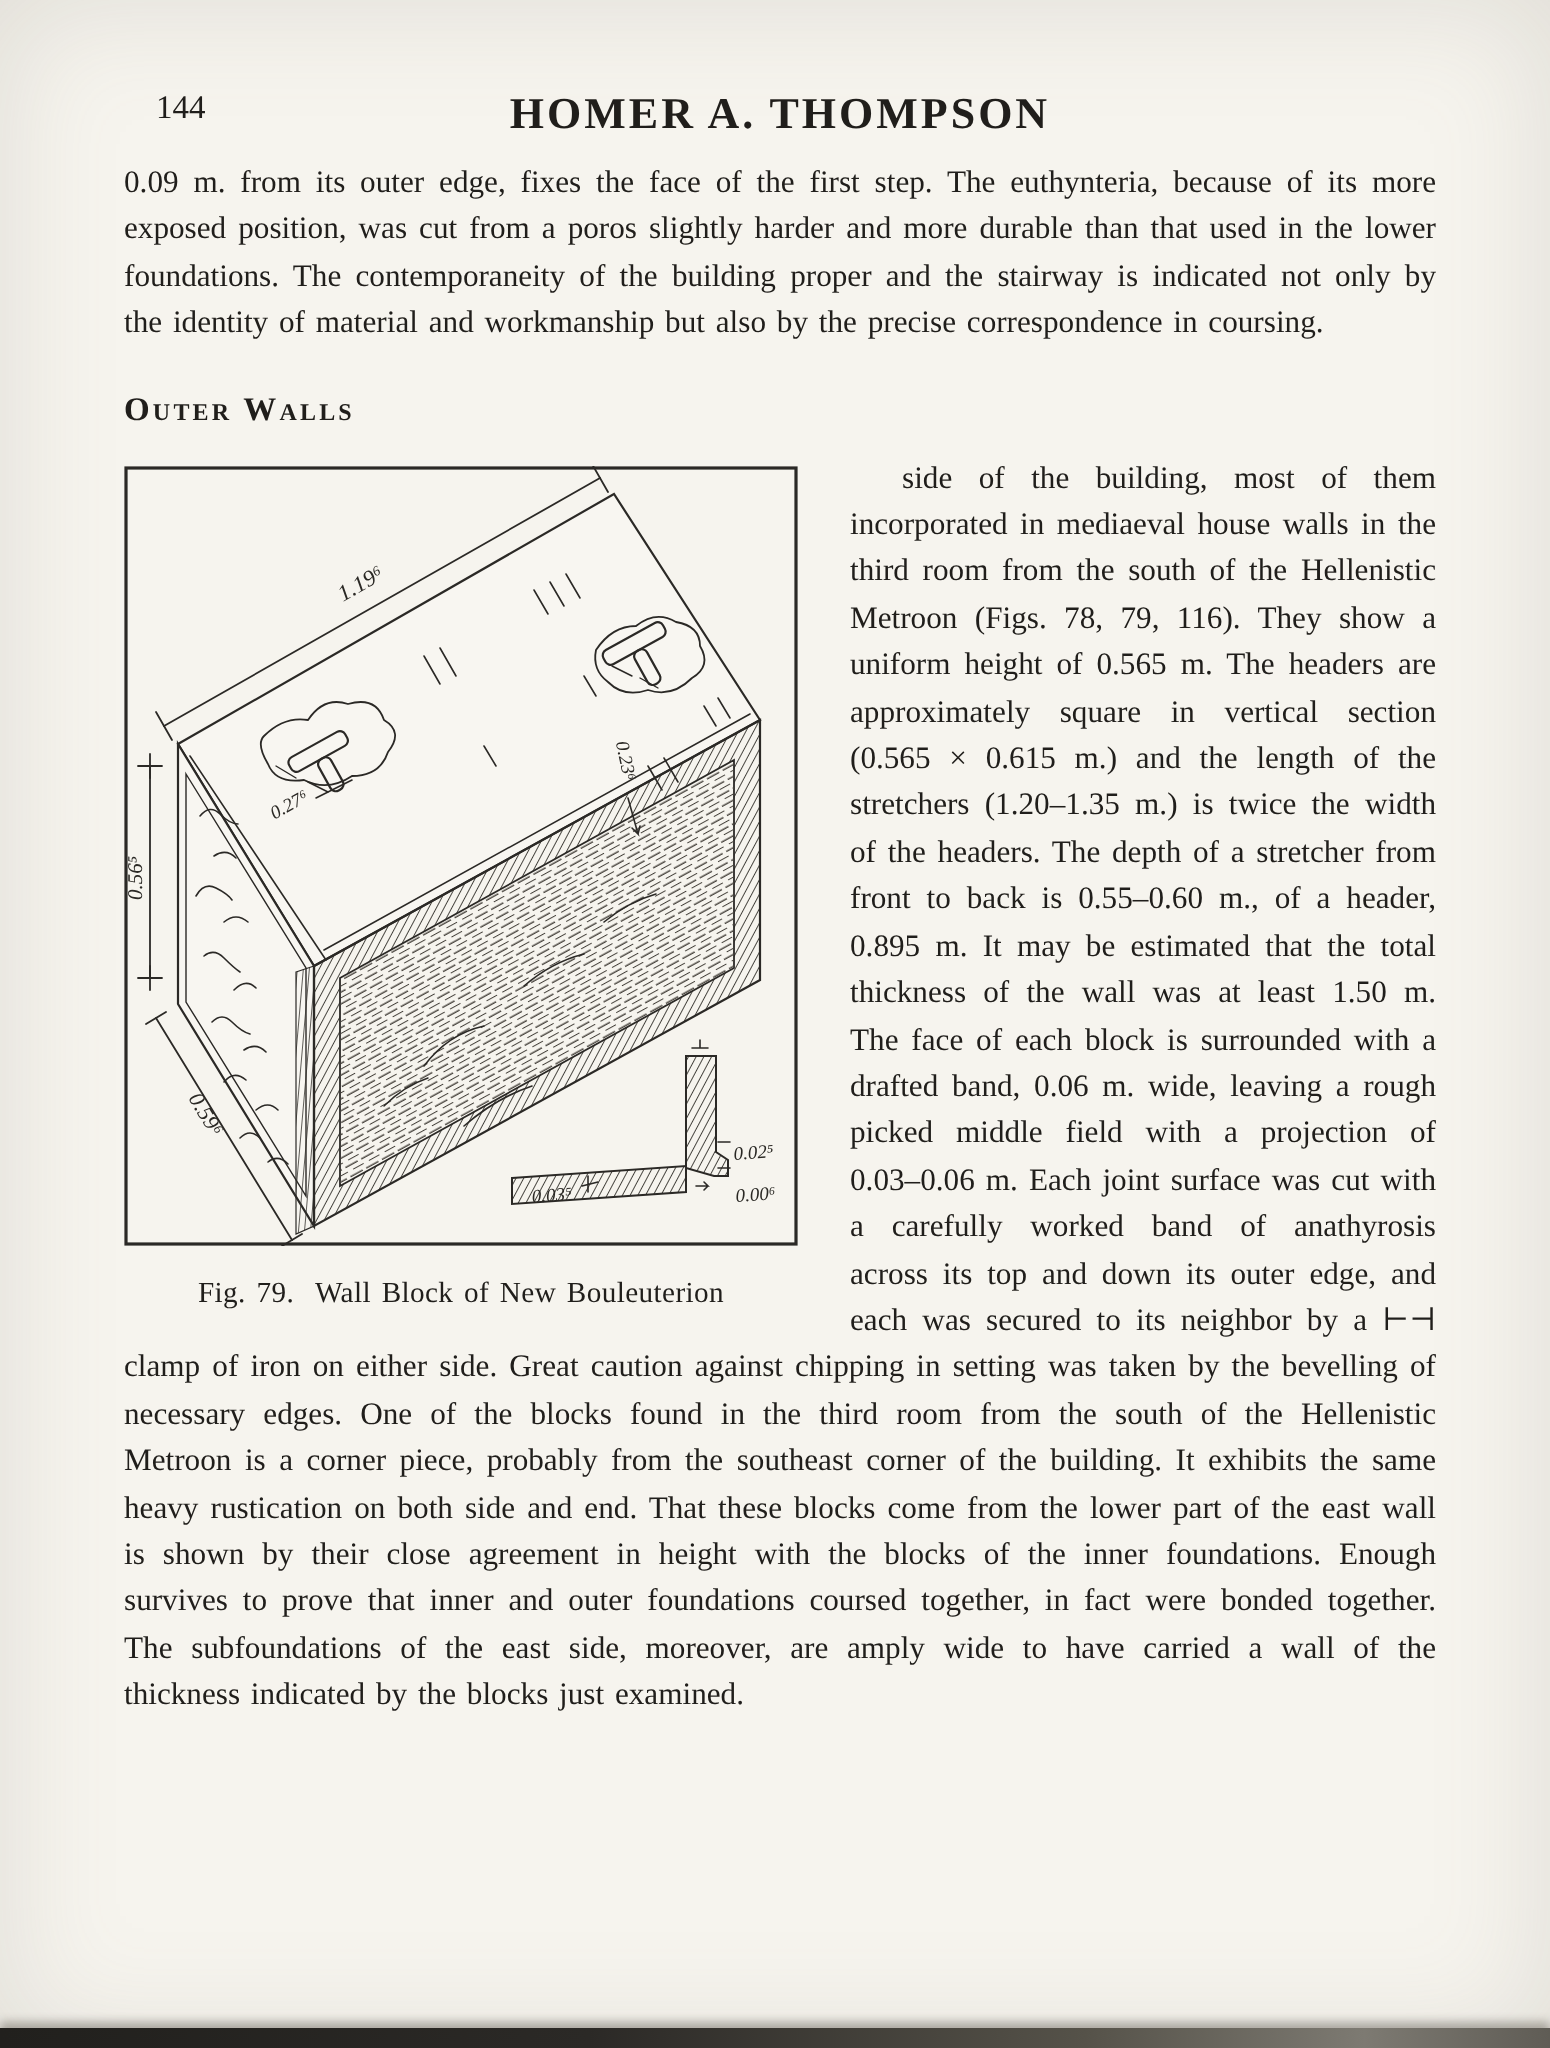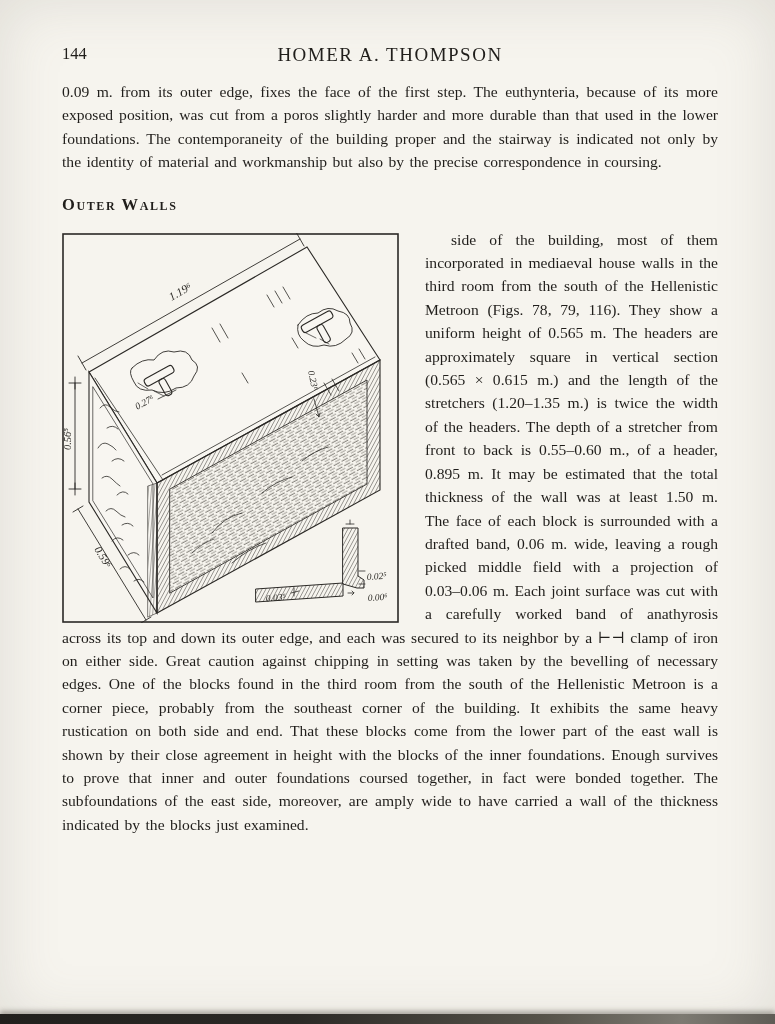--- a/index.html
+++ b/index.html
@@ -8,22 +8,22 @@
     background:#f6f4ee;
     font-family:"Liberation Serif","DejaVu Serif",serif;
     color:#201e1b;
   }
   .page{
     position:absolute;inset:0;
     padding:44px 57px 0 62px;
     box-shadow:inset 0 0 60px rgba(120,115,105,.18);
   }
   .header{position:relative;height:22px;margin-bottom:14px;}
-  .pagenum{position:absolute;left:0;top:0;font-size:16.5px;}
-  .runtitle{display:block;text-align:center;font-size:19px;letter-spacing:1.5px;}
+  .pagenum{position:absolute;left:16px;top:0;font-size:16.5px;}
+  .runtitle{display:block;text-align:center;font-size:22px;letter-spacing:1.5px;font-weight:bold;}
   .para{
     font-size:15.6px;line-height:23.4px;text-align:justify;
     margin:0;word-spacing:1.5px;
   }
   .p1{margin-top:8px;}
   .section{
     font-size:16.5px;font-weight:bold;font-variant:small-caps;
     letter-spacing:1.6px;margin:21px 0 13px 0;
   }
   .p2{text-indent:26px;}
@@ -169,17 +169,18 @@
 
       <text transform="translate(120,62) rotate(-29.5)" text-anchor="middle" font-size="11.5">1.19⁶</text>
       <text transform="translate(9,206) rotate(-90)" text-anchor="middle" font-size="10.5">0.56⁵</text>
       <text transform="translate(38,326) rotate(58.5)" text-anchor="middle" font-size="11">0.59⁶</text>
       <text transform="translate(84,172) rotate(-29)" text-anchor="middle" font-size="9.5">0.27⁶</text>
       <text transform="translate(248,148) rotate(78)" text-anchor="middle" font-size="9.5">0.23⁶</text>
       <text transform="translate(224,367) rotate(-4)" text-anchor="end" font-size="9.5">0.03⁵</text>
       <text transform="translate(305,347) rotate(-4)" font-size="9.5">0.02⁵</text>
       <text transform="translate(306,368) rotate(-4)" font-size="9.5">0.00⁶</text>
     </svg>
+        <span class="caption">Fig. 79.  Wall Block of New Bouleuterion</span>
       </span><span>side of the building, most of them incorporated in mediaeval house walls in the third room from the south of the Hellenistic Metroon (Figs. 78, 79, 116). They show a uniform height of 0.565 m. The headers are approximately square in vertical section (0.565 × 0.615 m.) and the length of the stretchers (1.20–1.35 m.) is twice the width of the headers.  The depth of a stretcher from front to back is 0.55–0.60 m., of a header, 0.895 m.  It may be estimated that the total thickness of the wall was at least 1.50 m.  The face of each block is surrounded with a drafted band, 0.06 m. wide, leaving a rough picked middle field with a projection of 0.03–0.06 m.  Each joint surface was cut with a carefully worked band of anathyrosis across its top and down its outer edge, and each was secured to its neighbor by a ⊢⊣ clamp of iron on either side.  Great caution against chipping in setting was taken by the bevelling of necessary edges.  One of the blocks found in the third room from the south of the Hellenistic Metroon is a corner piece, probably from the southeast corner of the building.  It exhibits the same heavy rustication on both side and end.  That these blocks come from the lower part of the east wall is shown by their close agreement in height with the blocks of the inner foundations.  Enough survives to prove that inner and outer foundations coursed together, in fact were bonded together.  The subfoundations of the east side, moreover, are amply wide to have carried a wall of the thickness indicated by the blocks just examined.</span>
   </div>
 
   <div class="scan-edge"></div>
 </div>
 
 </body></html>

